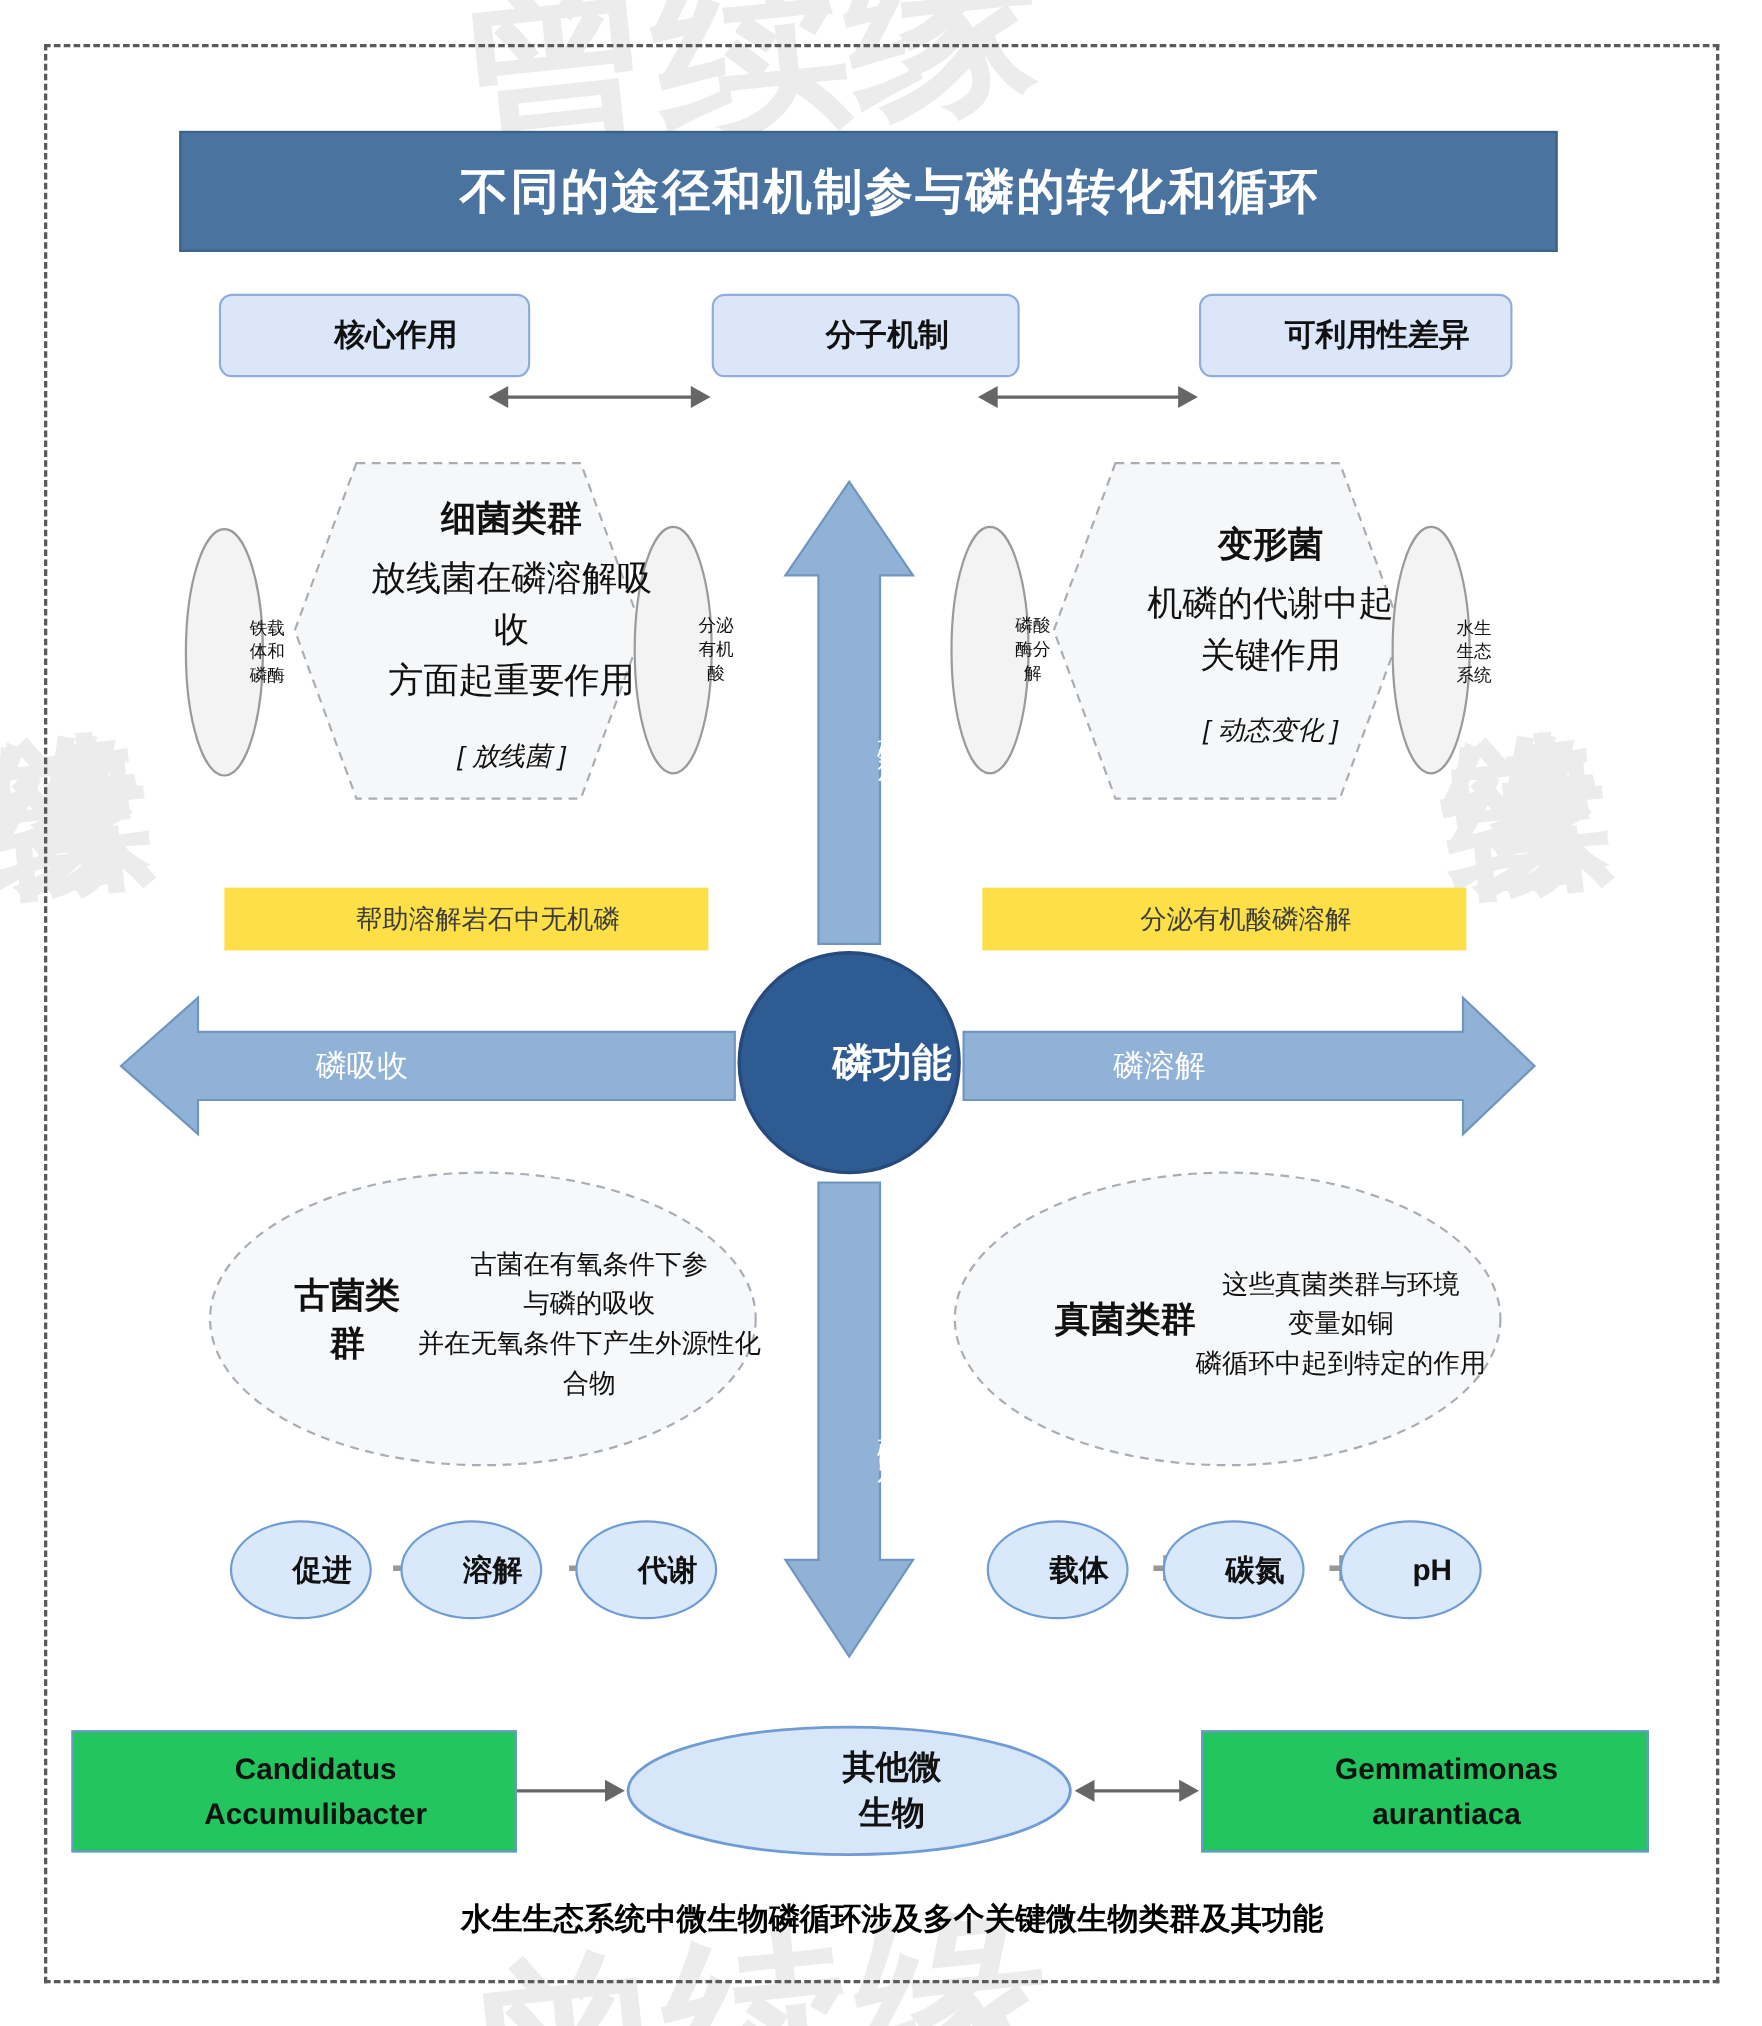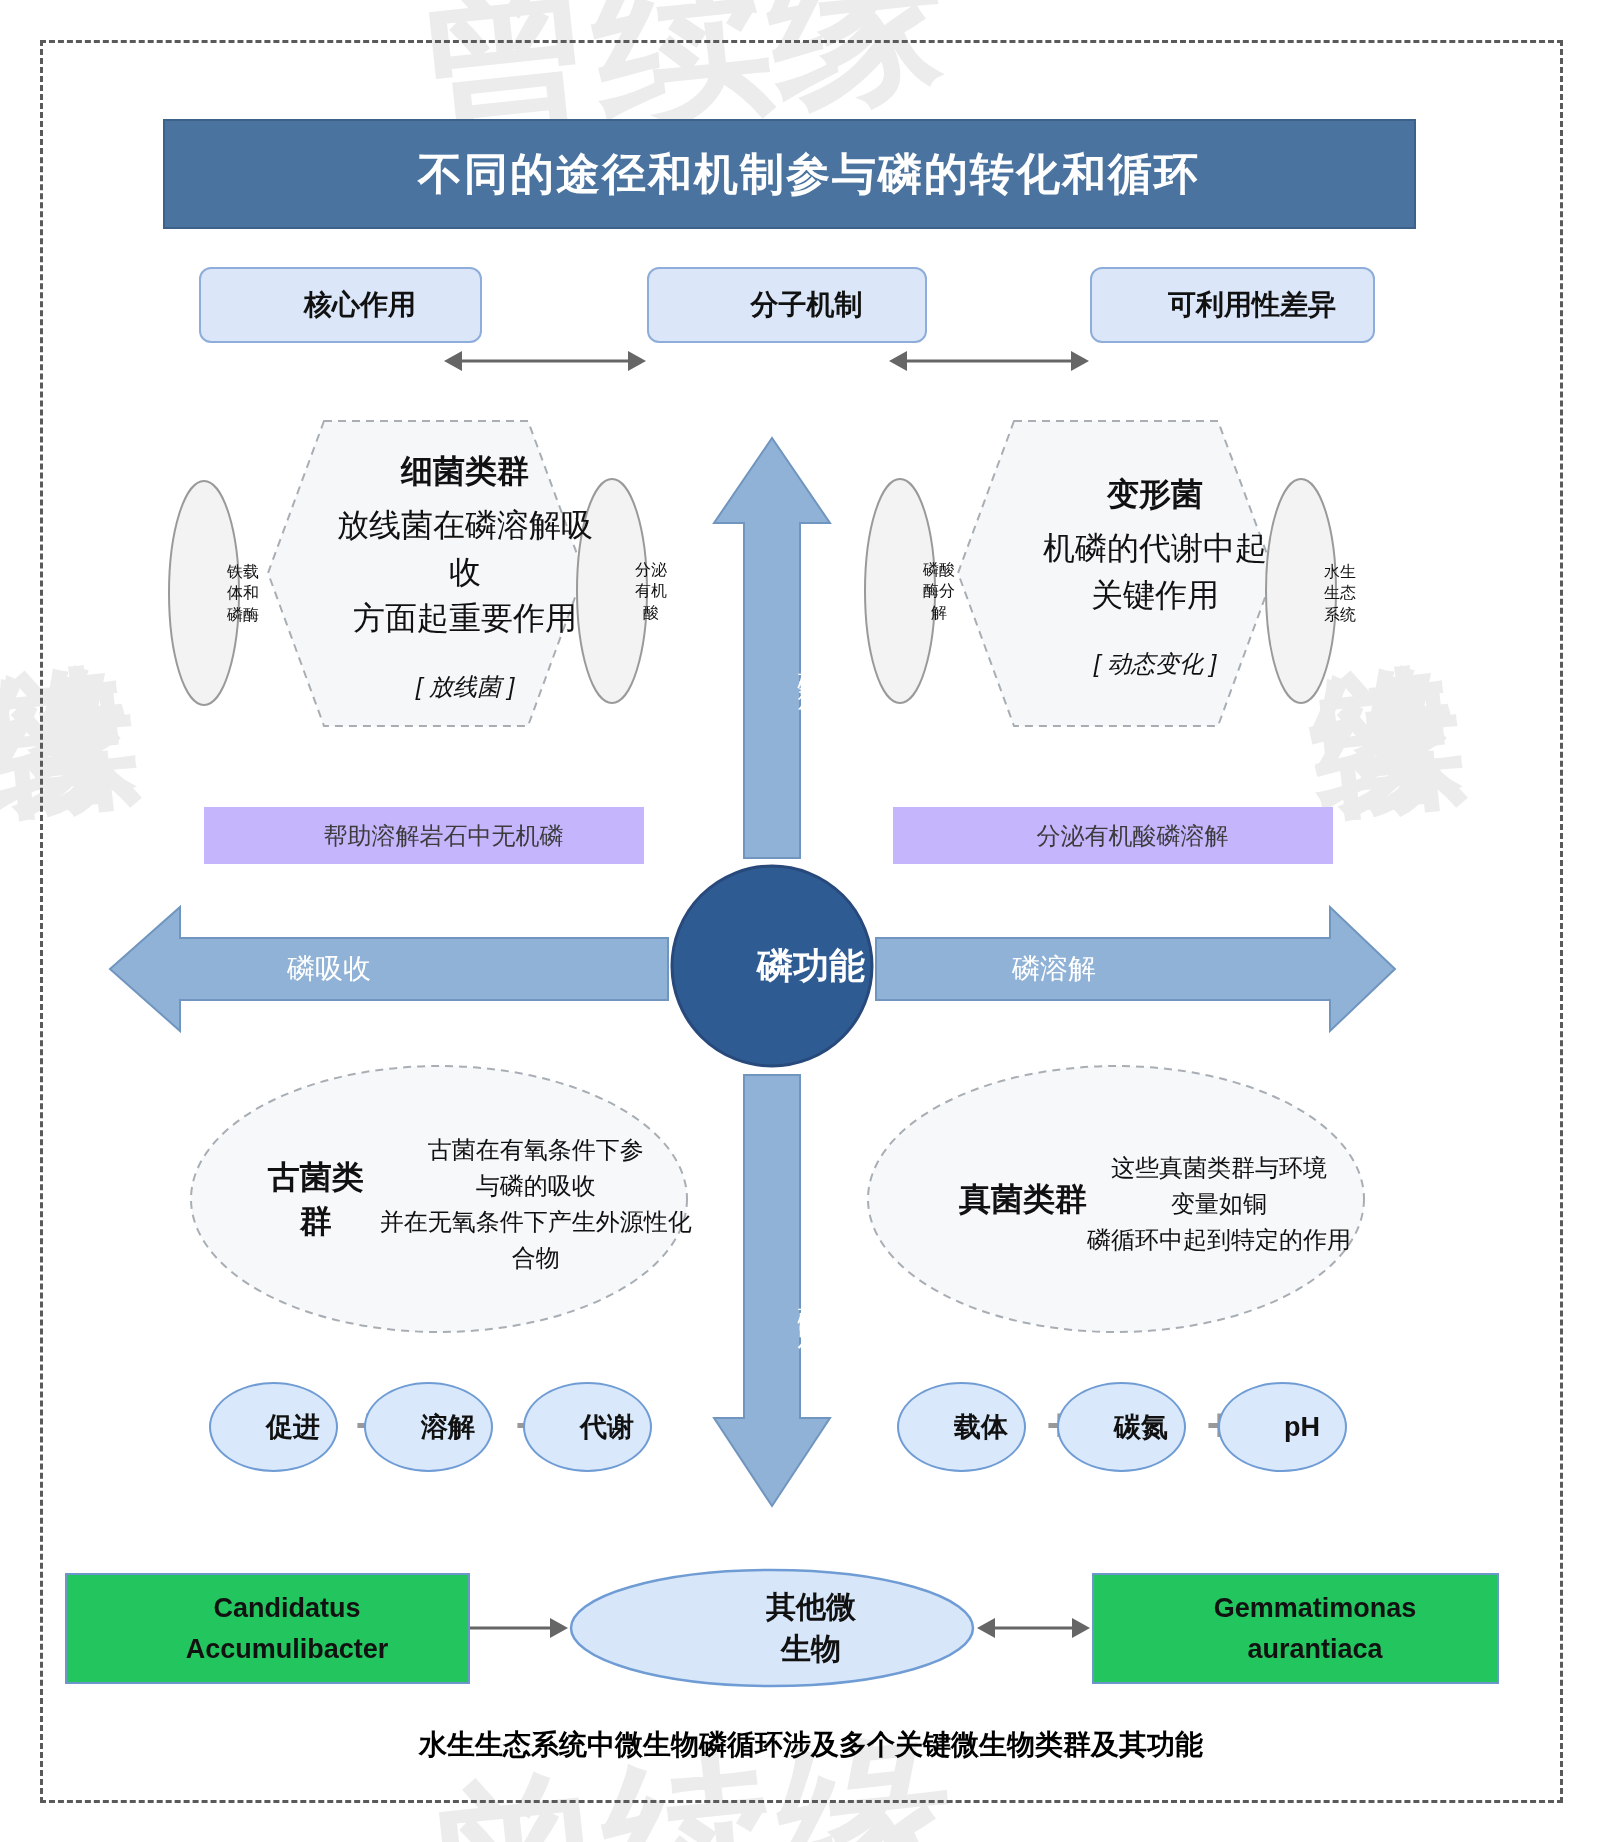--- a/index.html
+++ b/index.html
@@ -24,21 +24,21 @@
   .roundbox{top:267px;height:72px;background:#dbe7f8;border:2px solid #8fadda;border-radius:12px;
             font-size:28px;font-weight:bold;color:#111;}
   
   .hexblock{top:455px;height:245px;flex-direction:column;}
   .hex-title{font-size:32px;font-weight:bold;line-height:1.2;}
   .hex-desc{font-size:32px;line-height:1.45;margin-top:12px;white-space:pre-line;}
   .hex-tag{font-size:24px;font-style:italic;margin-top:30px;}
   
   .sideellipse-lbl{width:90px;font-size:16px;line-height:1.35;white-space:pre-line;}
   
-  .notebox{top:807px;height:57px;background:#c4b5fd;font-size:24px;color:#3c3c3c;}
+  .notebox{top:807px;height:57px;background:#fde047;font-size:24px;color:#3c3c3c;}
   
   .circle-lbl{left:672px;top:866px;width:200px;height:200px;color:#fff;font-size:36px;font-weight:bold;}
   
   .axis-lbl-h{color:#fff;font-size:28px;}
   .axis-lbl-v{color:#fff;font-size:27px;writing-mode:vertical-rl;text-orientation:upright;letter-spacing:8px;}
   
   .bigellipse-block{top:1090px;height:220px;flex-direction:row;}
   .be-title{font-size:32px;font-weight:bold;}
   .be-desc{font-size:24px;line-height:1.5;margin-top:8px;white-space:pre-line;}
   

